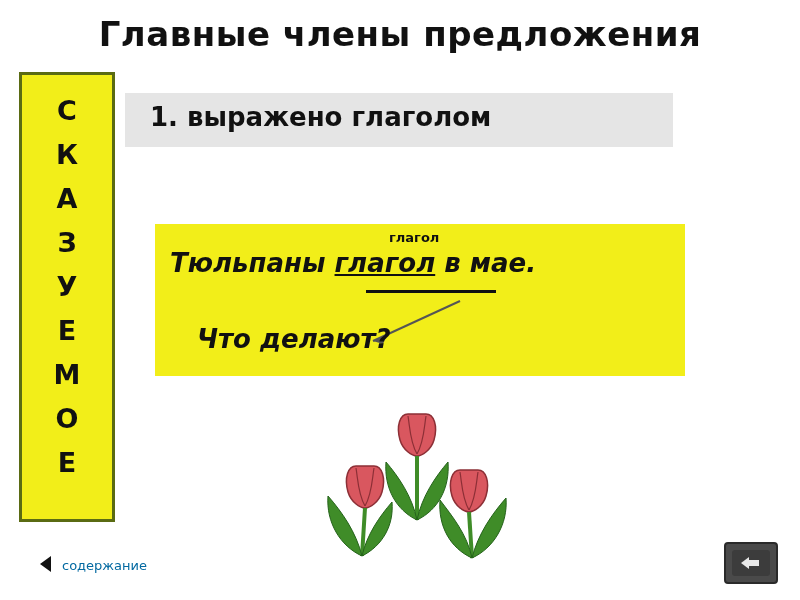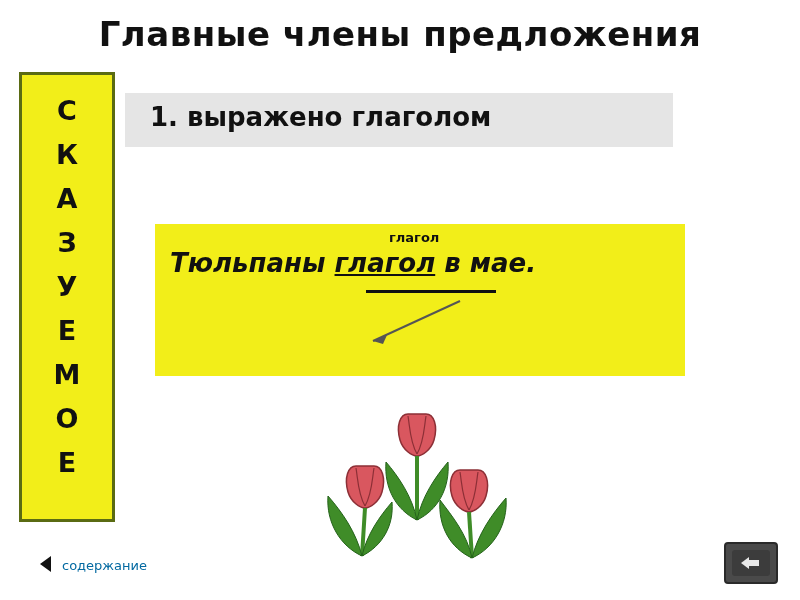--- a/index.html
+++ b/index.html
@@ -212,20 +212,21 @@
   <div class="example-box">
     <div class="example-label">глагол</div>
     <div class="sentence">
       <span>Тюльпаны </span><span class="verb">глагол</span><span> в мае.</span>
     </div>
     <div class="predicate-rule"></div>
     <svg class="arrow-svg" width="110" height="50" viewBox="0 0 110 50">
       <line x1="105" y1="2" x2="18" y2="42" stroke="#555555" stroke-width="2"></line>
       <polygon points="18,42 32,36 28,45" fill="#555555"></polygon>
     </svg>
+    <div class="question">Что делают?</div>
   </div>
 
   <svg class="flowers" width="240" height="190" viewBox="0 0 240 190">
 
     <g>
       <path d="M108 44 C100 44 96 56 100 70 C103 80 112 86 117 86 C122 86 131 80 134 70 C138 56 134 44 126 44 Z" fill="#d9575f" stroke="#8c2f36" stroke-width="1.5"></path>
       <path d="M108 46 C110 58 110 72 117 84" fill="none" stroke="#8c2f36" stroke-width="1.2"></path>
       <path d="M126 46 C124 58 124 72 117 84" fill="none" stroke="#8c2f36" stroke-width="1.2"></path>
       <path d="M117 86 L117 150" stroke="#3f8c28" stroke-width="4" fill="none"></path>
       <path d="M117 150 C96 140 84 118 86 92 C98 106 112 126 117 150 Z" fill="#3f8c28" stroke="#24621a" stroke-width="1"></path>

